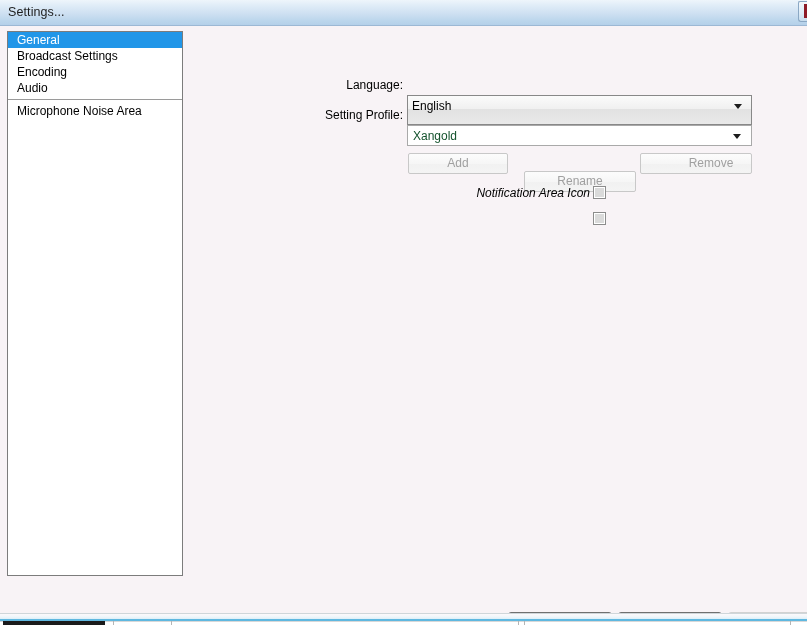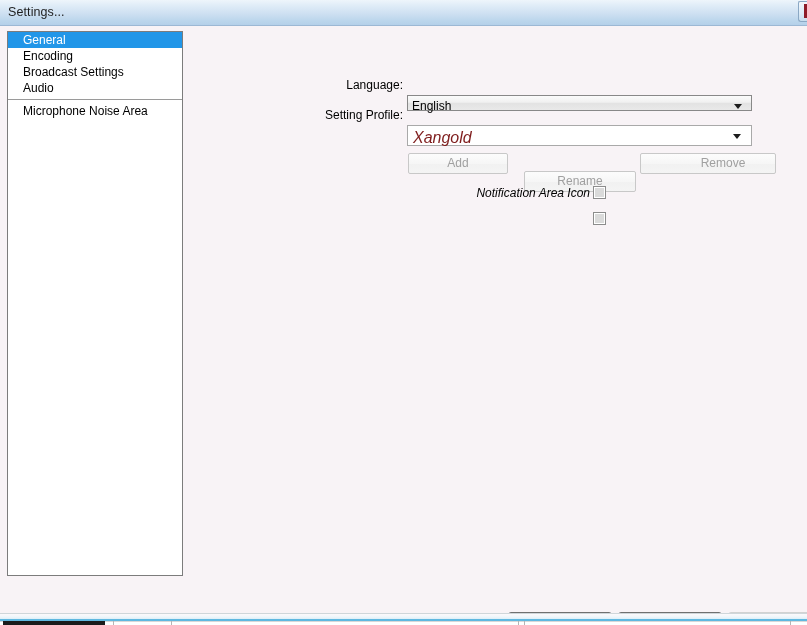--- a/index.html
+++ b/index.html
@@ -95,21 +95,21 @@
     height: 545px;
     background: #ffffff;
     border: 1px solid #7c7c7c;
     box-sizing: border-box;
     overflow: hidden;
   }
   .cat-item {
     position: relative;
     height: 16px;
     line-height: 16px;
-    padding-left: 15px;
+    padding-left: 9px;
     font-size: 12px;
     color: #000000;
     white-space: nowrap;
     cursor: default;
   }
   .cat-item.selected {
     background: #2196e8;
     color: #ffffff;
   }
   .cat-sep {
@@ -126,21 +126,21 @@
     text-align: right;
     white-space: nowrap;
   }
 
   
   #language-combo {
     position: absolute;
     left: 407px;
     top: 69px;
     width: 345px;
-    height: 16px;
+    height: 30px;
     box-sizing: border-box;
     border: 1px solid #888888;
     border-radius: 0;
     background: linear-gradient(to bottom, #fbfbfb 0%, #f0f0f0 46%, #e2e2e2 48%, #e9e9e9 100%);
     cursor: default;
     padding-left: 8px;
   }
   #language-combo-value {
     position: absolute;
     left: 4px;
@@ -169,24 +169,23 @@
     height: 21px;
     box-sizing: border-box;
     border: 1px solid #a9a9a9;
     background: #ffffff;
     cursor: text;
   }
   #profile-combo-value {
     position: absolute;
     left: 5px;
     top: 3px;
-    font-size: 16px;
-    color: #7f1d1d;
-    white-space: nowrap;
-    font-style: italic;
+    font-size: 12px;
+    color: #14532d;
+    white-space: nowrap;
   }
   #profile-combo .combo-arrow {
     right: 10px;
     top: 8px;
     border-top-color: #1c1c1c;
   }
 
   
   .profile-btn {
     position: absolute;
@@ -198,21 +197,21 @@
     background: linear-gradient(to bottom, #fcfcfc 0%, #f6f6f6 50%, #f1f1f1 51%, #f4f4f4 100%);
     color: #a0a0a0;
     font-size: 12px;
     text-align: center;
     line-height: 19px;
     cursor: default;
     white-space: nowrap;
   }
   #btn-add    { left: 408px; width: 100px; }
   #btn-rename { left: 524px; width: 112px; margin-top: 18px; }
-  #btn-remove { left: 640px; width: 136px; padding-left: 30px; }
+  #btn-remove { left: 640px; width: 112px; padding-left: 30px; }
 
   
   .cb-label {
     position: absolute;
     font-size: 12px;
     color: #000;
     text-align: right;
     white-space: nowrap;
     font-style: italic;
   }
@@ -322,24 +321,24 @@
     <div id="window-control-sliver"></div>
   </div>
 
   <div id="client">
 
     <div id="category-list">
       <div class="cat-item selected">
         <span>General</span>
       </div>
       <div class="cat-item">
+        <span>Broadcast Settings</span>
+      </div>
+      <div class="cat-item">
         <span>Encoding</span>
-      </div>
-      <div class="cat-item">
-        <span>Broadcast Settings</span>
       </div>
       <div class="cat-item">
         <span>Audio</span>
       </div>
       <div class="cat-sep"></div>
       <div class="cat-item">
         <span>Microphone Noise Area</span>
       </div>
     </div>
 

